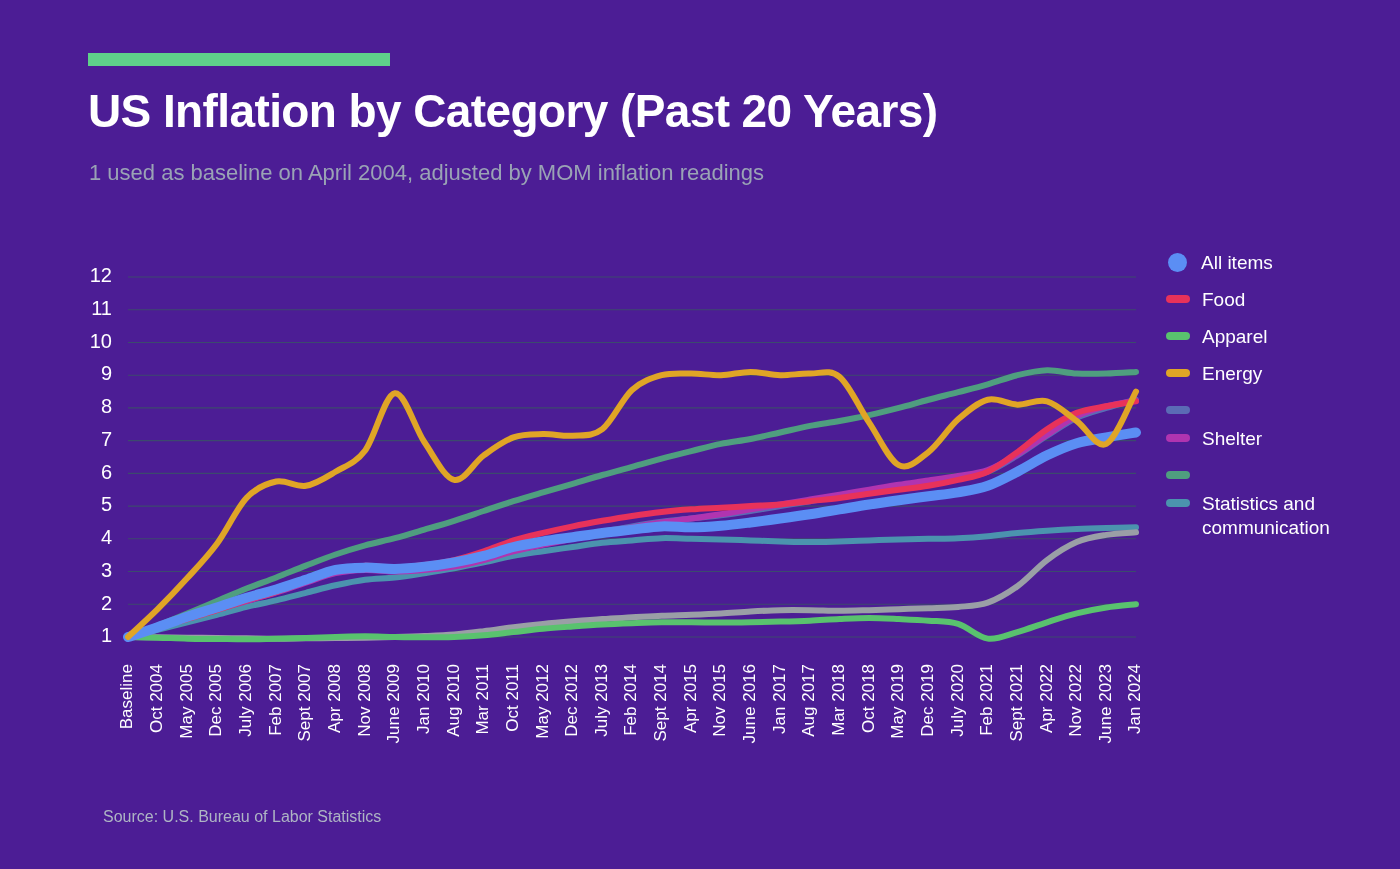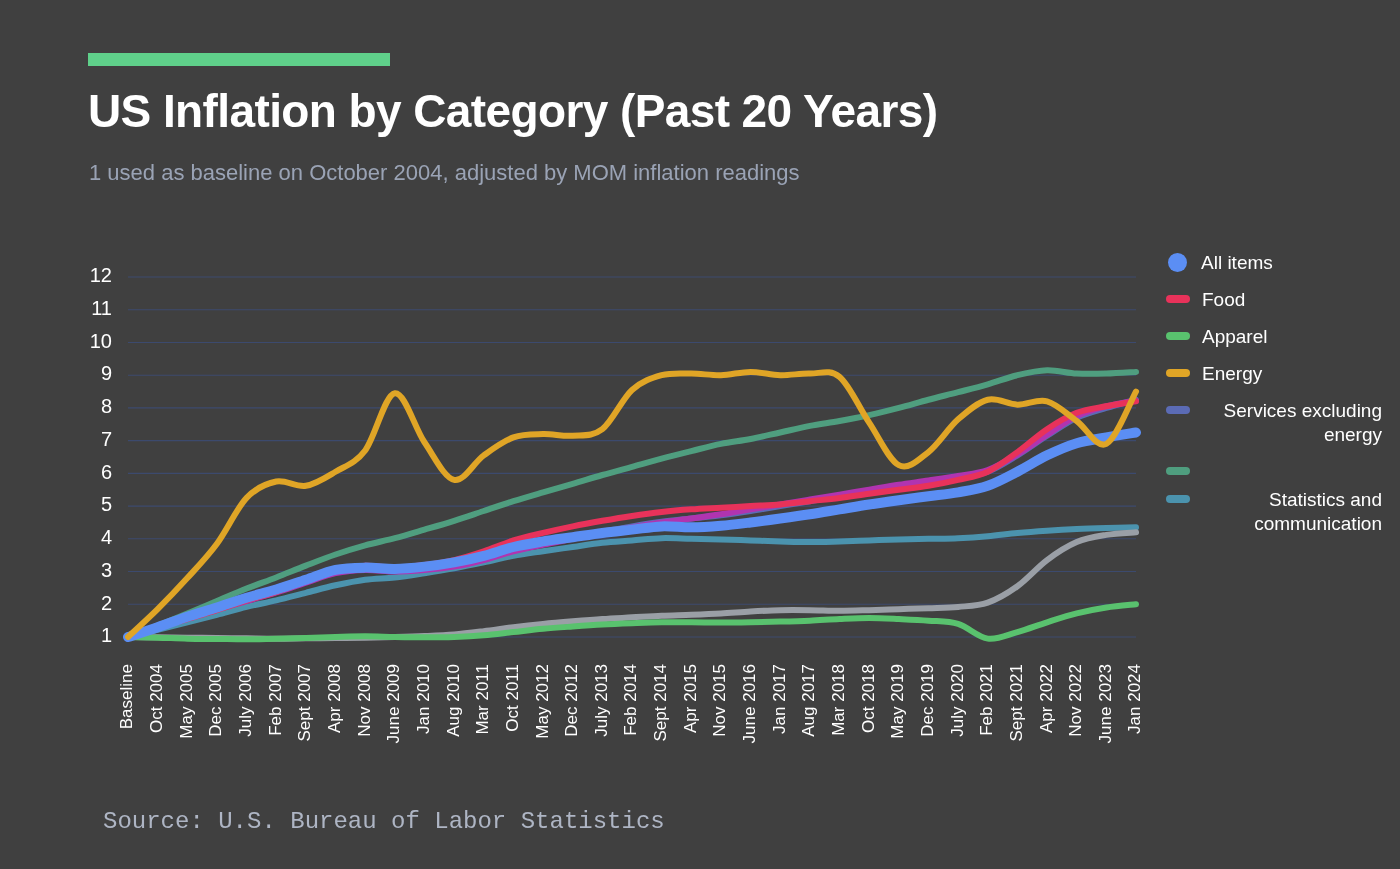--- a/index.html
+++ b/index.html
@@ -11,21 +11,21 @@
     width: 1400px;
     height: 869px;
     overflow: hidden;
     font-family: "Liberation Sans", sans-serif;
     color: #ffffff;
     position: relative;
   }
   #page {
     position: absolute;
     inset: 0;
-    background: #404040;
+    background: #4c1d95;
   }
 
   
   .accent-bar {
     position: absolute;
     left: 88px;
     top: 53px;
     width: 302px;
     height: 13px;
     background: #5fd08a;
@@ -46,24 +46,23 @@
     top: 160px;
     font-size: 22px;
     font-weight: 400;
     color: #9aa3b5;
     white-space: nowrap;
   }
   .source {
     position: absolute;
     left: 103px;
     top: 808px;
-    font-size: 24px;
+    font-size: 16px;
     color: #aeb5c4;
     white-space: nowrap;
-    font-family: Liberation Mono, monospace;
   }
 
   
   #plot-wrap {
     position: absolute;
     left: 0;
     top: 0;
     width: 1400px;
     height: 869px;
   }
@@ -87,21 +86,20 @@
     stroke-linecap: round;
     stroke-linejoin: round;
   }
 
   
   .legend {
     position: absolute;
     left: 1166px;
     top: 251px;
     width: 230px;
-    text-align: right;
   }
   .legend-item {
     display: flex;
     align-items: flex-start;
     margin-bottom: 13px;
   }
   .legend-swatch {
     flex: 0 0 auto;
     width: 24px;
     height: 8px;
@@ -125,21 +123,21 @@
   }
 </style>
 </head>
 <body>
 
 <div id="page">
 
   <div class="accent-bar"></div>
 
   <div class="title">US Inflation by Category (Past 20 Years)</div>
-  <div class="subtitle">1 used as baseline on October 2004, adjusted by MOM inflation readings</div>
+  <div class="subtitle">1 used as baseline on April 2004, adjusted by MOM inflation readings</div>
 
   <div id="plot-wrap">
     <svg class="chart" width="1400" height="869">
       <g id="gridlines">
           <line x1="128" x2="1136" y1="637" y2="637" class="gridline"></line>
           <line x1="128" x2="1136" y1="604.2727272727273" y2="604.2727272727273" class="gridline"></line>
           <line x1="128" x2="1136" y1="571.5454545454545" y2="571.5454545454545" class="gridline"></line>
           <line x1="128" x2="1136" y1="538.8181818181818" y2="538.8181818181818" class="gridline"></line>
           <line x1="128" x2="1136" y1="506.0909090909091" y2="506.0909090909091" class="gridline"></line>
           <line x1="128" x2="1136" y1="473.3636363636364" y2="473.3636363636364" class="gridline"></line>
@@ -227,21 +225,24 @@
       <div class="legend-item">
         <span class="legend-swatch" style="background: rgb(89, 194, 110);"></span>
         <span class="legend-label">Apparel</span>
       </div>
       <div class="legend-item">
         <span class="legend-swatch" style="background: rgb(224, 165, 38);"></span>
         <span class="legend-label">Energy</span>
       </div>
       <div class="legend-item">
         <span class="legend-swatch" style="background: rgb(91, 107, 181);"></span>
-        <span class="legend-label">Services excluding energy</span>
+      </div>
+      <div class="legend-item">
+        <span class="legend-swatch" style="background: rgb(176, 52, 176);"></span>
+        <span class="legend-label">Shelter</span>
       </div>
       <div class="legend-item">
         <span class="legend-swatch" style="background: rgb(79, 158, 127);"></span>
       </div>
       <div class="legend-item">
         <span class="legend-swatch" style="background: rgb(75, 147, 174);"></span>
         <span class="legend-label">Statistics and communication</span>
       </div>
     </div>
 

